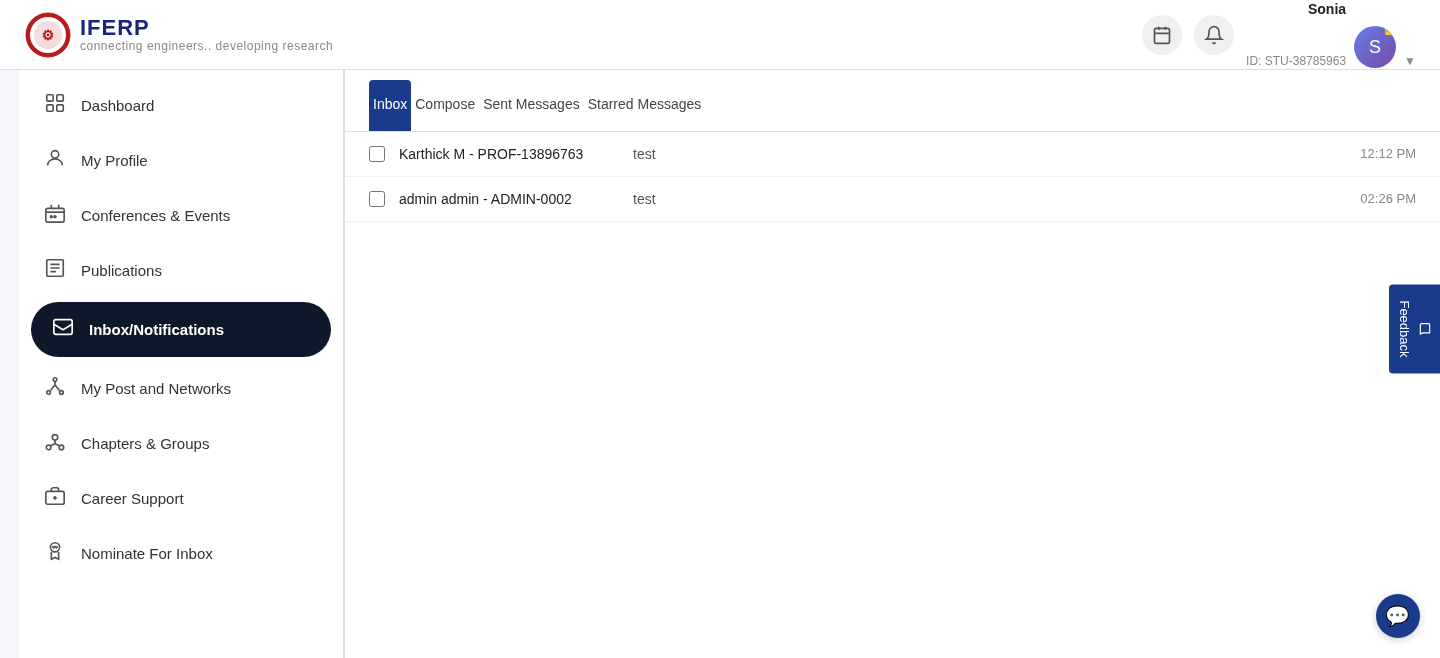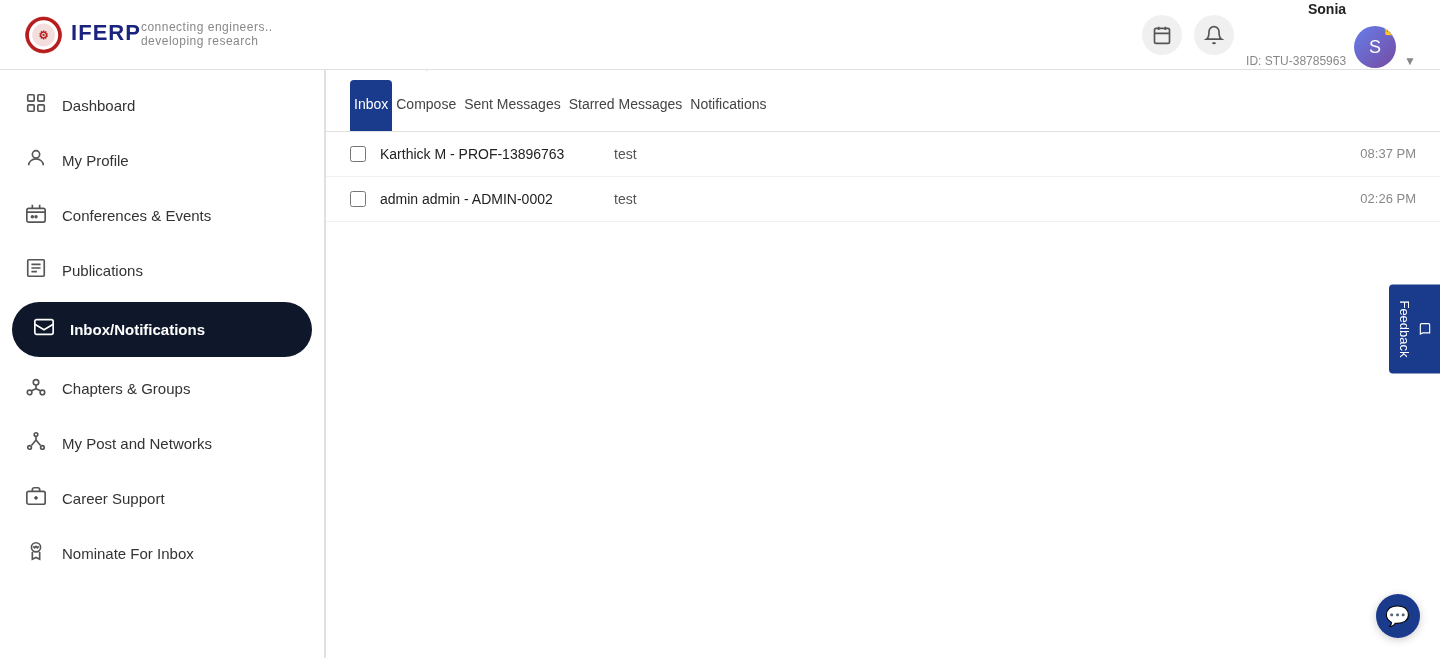--- a/index.html
+++ b/index.html
@@ -7,21 +7,21 @@
 
     
     .header {
       display: flex; align-items: center; background: #fff;
       padding: 0 24px; height: 70px; border-bottom: 1px solid #e0e0e0;
       flex-shrink: 0; gap: 16px;
     }
     .logo-area { display: flex; align-items: center; width: 310px; flex-shrink: 0; }
     .logo-img { display: flex; align-items: center; gap: 8px; }
     .logo-circle { width: 48px; height: 48px; }
-    .logo-text { display: flex; flex-direction: row; line-height: 1.1; }
+    .logo-text { display: flex; flex-direction: column; line-height: 1.1; }
     .logo-main { font-size: 22px; font-weight: 900; color: #1a237e; letter-spacing: 1px; }
     .logo-sub { font-size: 12px; color: #888; letter-spacing: 0.5px; }
 
     .search-bar {
       flex: 1; max-width: 440px; display: flex; align-items: center;
       border: 1.5px solid #ddd; border-radius: 24px; padding: 8px 16px;
       background: #fff; gap: 8px;
     }
     .search-bar input {
       border: none; outline: none; font-size: 14px; color: #888; width: 100%; background: transparent;
@@ -41,21 +41,21 @@
     .user-avatar {
       width: 42px; height: 42px; border-radius: 50%; overflow: hidden;
       background: linear-gradient(135deg, #667eea 0%, #764ba2 100%);
       display: flex; align-items: center; justify-content: center;
       font-size: 18px; color: white; position: relative;
     }
     .crown { position: absolute; top: -4px; right: -2px; font-size: 12px; }
     .chevron-down { font-size: 12px; color: #888; }
 
     
-    .main-layout { display: flex; flex: 1; overflow: hidden; }
+    .main-layout { display: flex; flex: 1; overflow: hidden; margin-left: 19px; }
 
     
     .sidebar {
       width: 325px; background: #fff; flex-shrink: 0;
       border-right: 1px solid #e0e0e0; overflow-y: auto;
       padding: 8px 0;
     }
     .sidebar-item {
       display: flex; align-items: center; gap: 14px;
       padding: 14px 24px; cursor: pointer; border-radius: 0;
@@ -232,39 +232,39 @@
           <rect x="2" y="4" width="20" height="16" rx="2"></rect>
             <path d="M2 9l10 6 10-6"></path>
         </svg>
       </span>
       <span class="label">Inbox/Notifications</span>
     </div>
 
     <div class="sidebar-item">
       <span class="icon">
         <svg width="22" height="22" viewBox="0 0 24 24" fill="none" stroke="#555" stroke-width="1.8">
+          <circle cx="12" cy="5" r="2"></circle>
+            <circle cx="5" cy="19" r="2"></circle>
+            <circle cx="19" cy="19" r="2"></circle>
+          <path d="M12 7v4M12 11l-5 6M12 11l5 6"></path>
+        </svg>
+      </span>
+      <span class="label">My Post and Networks</span>
+    </div>
+
+    <div class="sidebar-item">
+      <span class="icon">
+        <svg width="22" height="22" viewBox="0 0 24 24" fill="none" stroke="#555" stroke-width="1.8">
           <circle cx="12" cy="8" r="3"></circle>
             <circle cx="5" cy="19" r="2.5"></circle>
             <circle cx="19" cy="19" r="2.5"></circle>
           <path d="M12 11v4M12 15l-5.5 2.5M12 15l5.5 2.5"></path>
         </svg>
       </span>
       <span class="label">Chapters &amp; Groups</span>
-    </div>
-
-    <div class="sidebar-item">
-      <span class="icon">
-        <svg width="22" height="22" viewBox="0 0 24 24" fill="none" stroke="#555" stroke-width="1.8">
-          <circle cx="12" cy="5" r="2"></circle>
-            <circle cx="5" cy="19" r="2"></circle>
-            <circle cx="19" cy="19" r="2"></circle>
-          <path d="M12 7v4M12 11l-5 6M12 11l5 6"></path>
-        </svg>
-      </span>
-      <span class="label">My Post and Networks</span>
     </div>
 
     <div class="sidebar-item">
       <span class="icon">
         <svg width="22" height="22" viewBox="0 0 24 24" fill="none" stroke="#555" stroke-width="1.8">
           <rect x="2" y="7" width="20" height="14" rx="2"></rect>
             <path d="M8 7V5a2 2 0 0 1 2-2h4a2 2 0 0 1 2 2v2"></path>
           <path d="M12 12v4M10 14h4"></path>
         </svg>
       </span>
@@ -297,31 +297,30 @@
           </marker>
         </defs>
         <path d="M 100 5 Q 60 5 42 38" stroke="#e53935" stroke-width="2" fill="none" marker-end="url(#arrowhead)"></path>
       </svg>
 
       <div class="tabs-bar">
         <div class="tab-item active">Inbox</div>
         <div class="tab-item">Compose</div>
         <div class="tab-item">Sent Messages</div>
         <div class="tab-item">Starred Messages</div>
-        <div class="tab-item">Notifications</div>
       </div>
     </div>
 
     <div class="message-list">
 
       <div class="message-row">
         <input type="checkbox" class="msg-checkbox" style="">
         <span class="msg-sender">Karthick M - PROF-13896763</span>
         <span class="msg-subject">test</span>
-        <span class="msg-time">08:37 PM</span>
+        <span class="msg-time">12:12 PM</span>
       </div>
 
       <div class="message-row">
         <input type="checkbox" class="msg-checkbox" style="">
         <span class="msg-sender">admin admin - ADMIN-0002</span>
         <span class="msg-subject">test</span>
         <span class="msg-time">02:26 PM</span>
       </div>
 
     </div>

